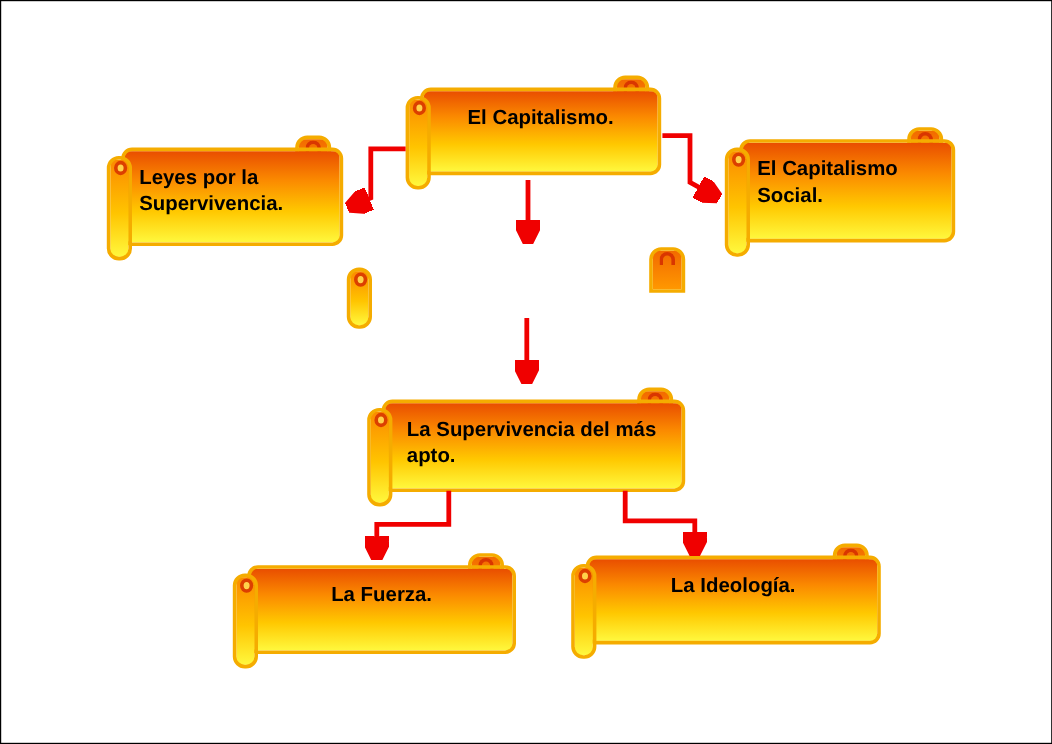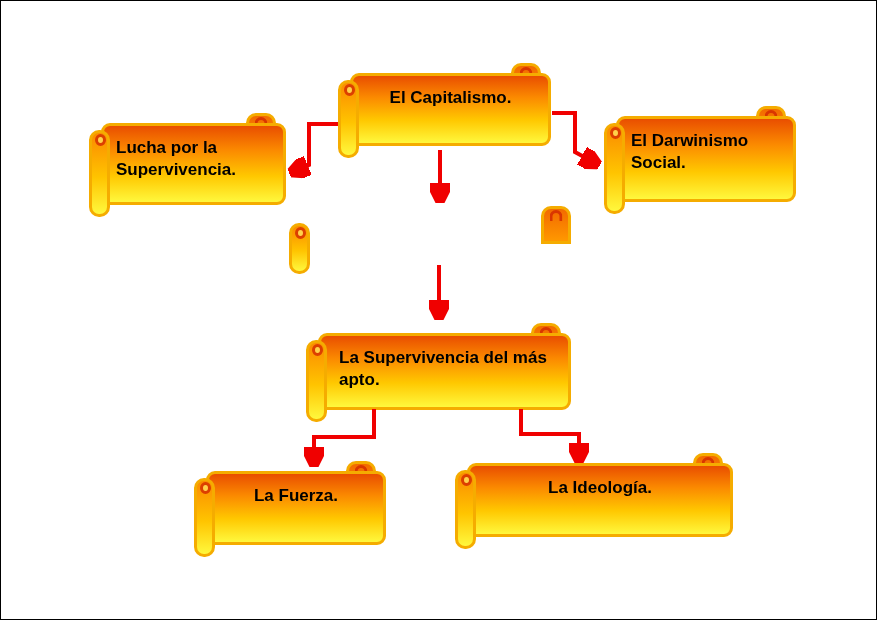--- a/index.html
+++ b/index.html
@@ -74,22 +74,22 @@
     border: 3px solid #dc3f00;
     border-radius: 50%;
   }
 
   
   #node-capitalismo   { left: 337px; top: 62px;  width: 213px; height: 95px; }
   #node-lucha         { left: 88px;  top: 112px; width: 197px; height: 104px; }
   #node-darwinismo    { left: 603px; top: 105px; width: 192px; height: 108px; }
   #node-leyes         { left: 288px; top: 205px; width: 292px; height: 68px; }
   #node-supervivencia { left: 305px; top: 322px; width: 265px; height: 99px; }
-  #node-fuerza        { left: 193px; top: 460px; width: 192px; height: 96px; }
-  #node-ideologia     { left: 454px; top: 452px; width: 278px; height: 96px; }
+  #node-fuerza        { left: 193px; top: 460px; width: 236px; height: 96px; }
+  #node-ideologia     { left: 475px; top: 452px; width: 258px; height: 96px; }
 
   .arrows {
     position: absolute;
     left: 0; top: 0;
     width: 875px; height: 618px;
     z-index: 4;
     pointer-events: none;
   }
   .arrows path {
     fill: none;
@@ -106,29 +106,29 @@
     <div class="curl"></div>
     <div class="body">
       <span>El Capitalismo.</span>
     </div>
     <div class="roll"></div>
   </div>
 
   <div class="scroll" id="node-lucha">
     <div class="curl"></div>
     <div class="body">
-      <span>Lucha por la Supervivencia.</span>
+      <span>Leyes por la Supervivencia.</span>
     </div>
     <div class="roll"></div>
   </div>
 
   <div class="scroll" id="node-darwinismo">
     <div class="curl"></div>
     <div class="body">
-      <span>El Darwinismo Social.</span>
+      <span>El Capitalismo Social.</span>
     </div>
     <div class="roll"></div>
   </div>
 
   <div class="scroll" id="node-leyes">
     <div class="curl"></div>
     <div class="roll"></div>
   </div>
 
   <div class="scroll" id="node-supervivencia">

